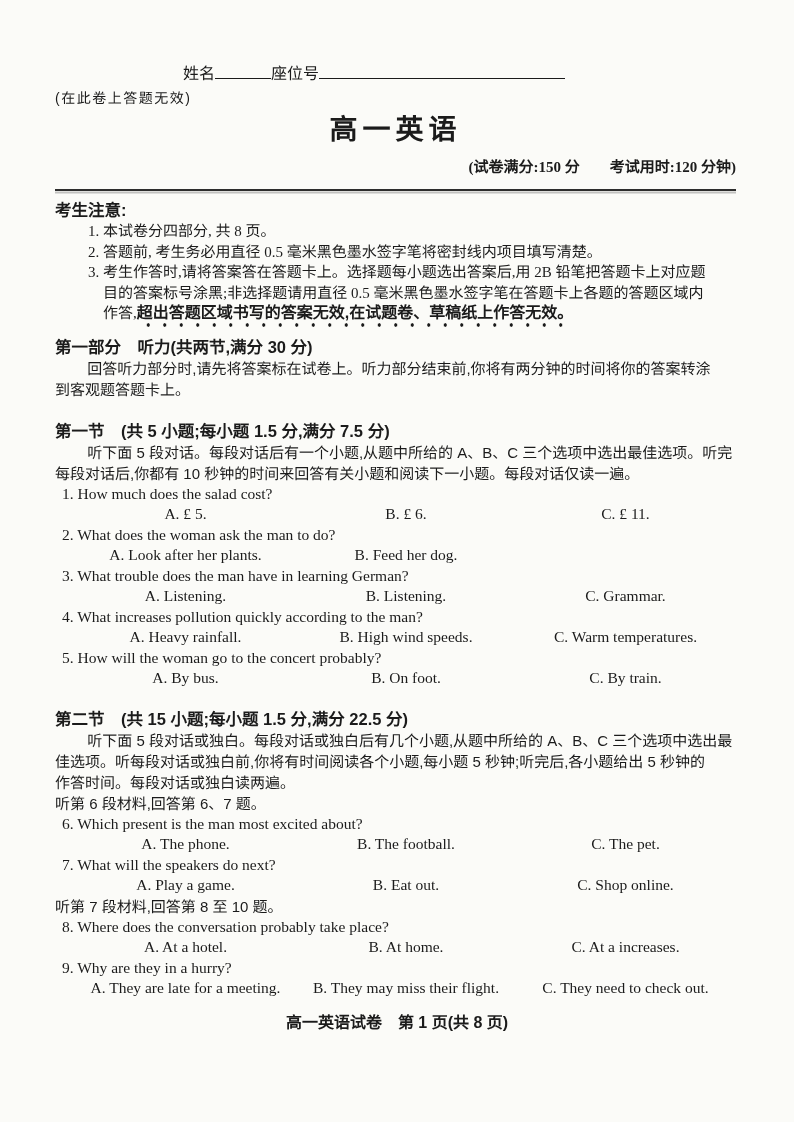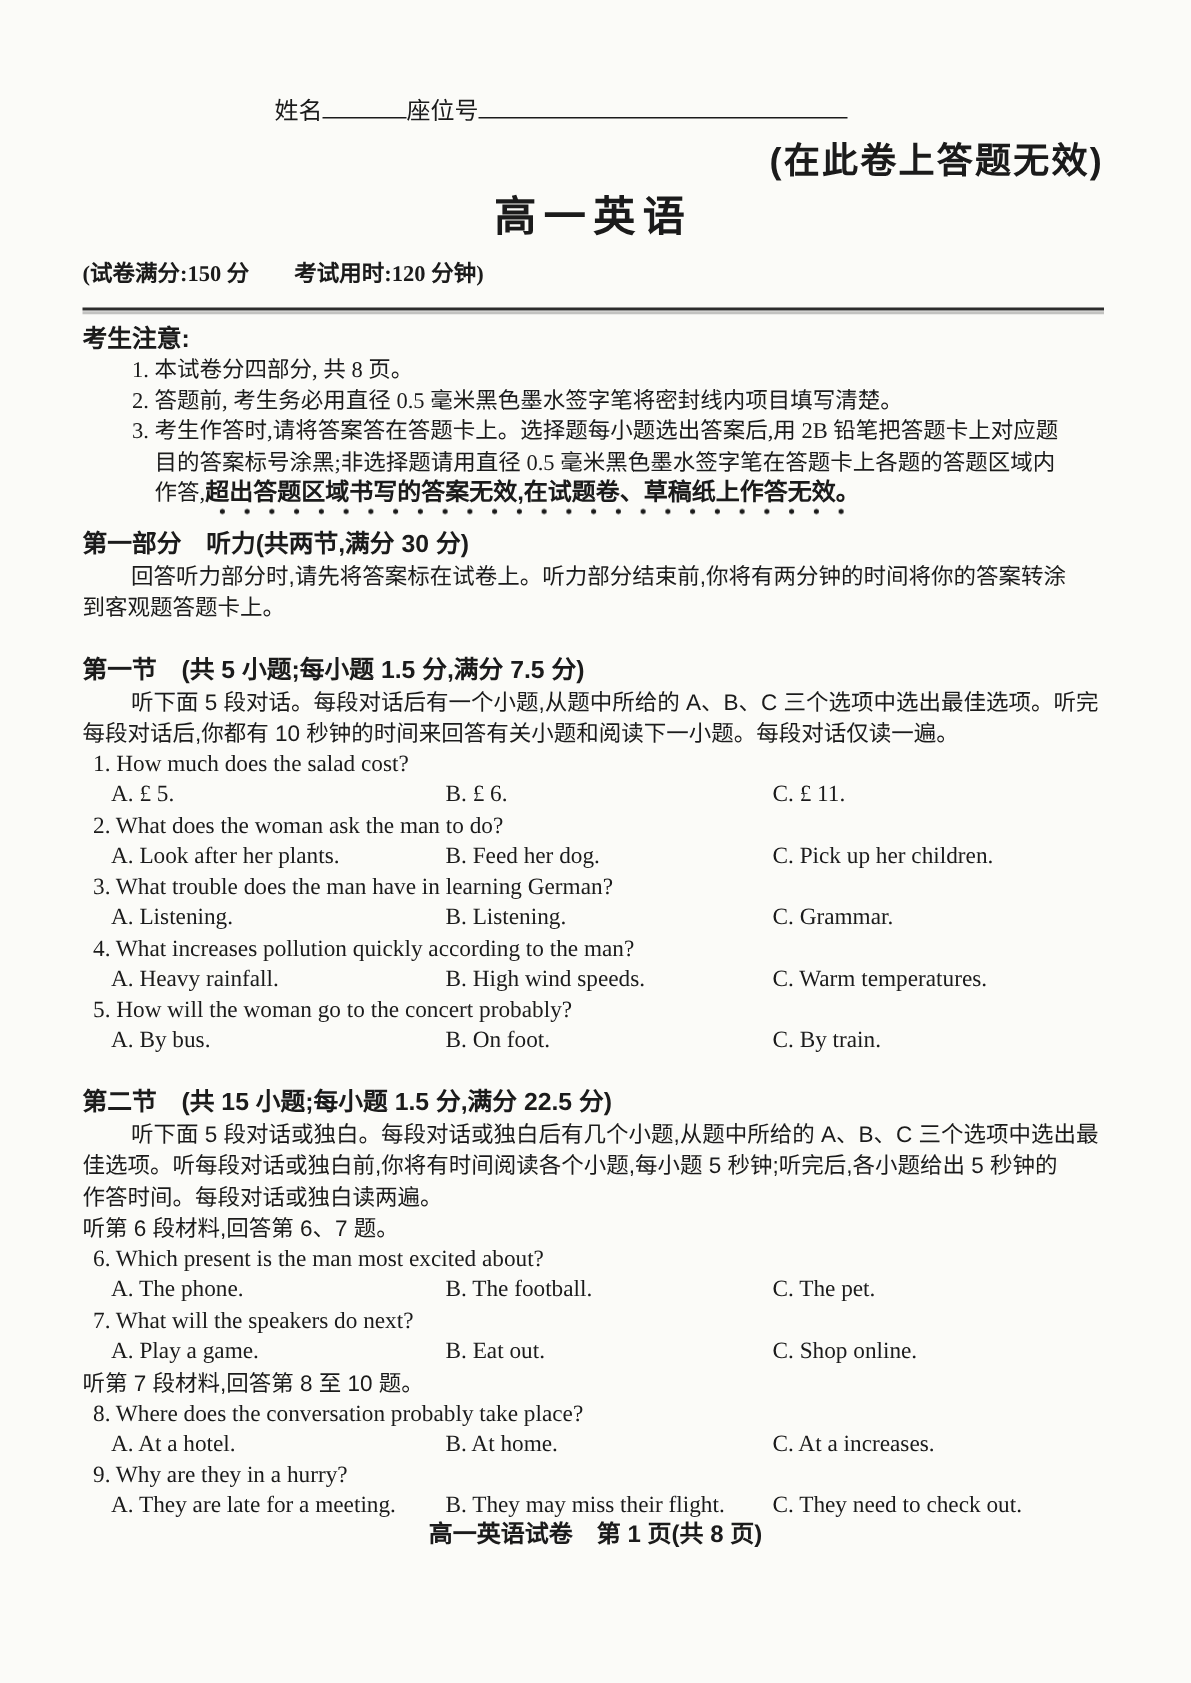--- a/index.html
+++ b/index.html
@@ -19,23 +19,23 @@
     padding:60px 58px 0 55px;box-sizing:border-box;
   }
 
   
   .name-row{font-family:"Liberation Serif","DejaVu Serif",serif;font-size:16px;padding-left:128px;height:23px;}
   .fill-line{display:inline-block;border-bottom:1.5px solid #1b1b1b;height:13px;}
   .fill-name{width:56px;}
   .fill-seat{width:246px;}
   .seat-label{}
 
-  .invalid-note{margin-top:4px;text-align:right;font-weight:bold;font-size:24px;letter-spacing:1.5px;}
+  .invalid-note{margin-top:4px;text-align:left;font-weight:normal;font-size:14px;letter-spacing:1.5px;}
   .paper-title{margin-top:5px;text-align:center;font-weight:bold;font-size:28px;letter-spacing:5px;line-height:36px;}
-  .paper-meta{margin-top:7px;text-align:left;font-size:15px;font-weight:bold;}
+  .paper-meta{margin-top:7px;text-align:right;font-size:15px;font-weight:bold;}
 
   .divider{margin-top:13px;height:2px;background:#2d2d2d;box-shadow:0 2.5px 0 rgba(90,90,90,.35);}
 
   
   .notice-heading{margin-top:8px;font-weight:bold;font-size:16.5px;line-height:22px;}
   .notice-item{font-size:15px;line-height:20.5px;padding-left:48px;text-indent:-15px;white-space:pre-line;}
   .notice-strong{
     font-family:"Liberation Sans","DejaVu Sans",sans-serif;
     font-weight:bold;font-size:16px;
     background-image:radial-gradient(circle,#1b1b1b 1.5px,transparent 1.9px);
@@ -48,21 +48,21 @@
   .mt-part{margin-top:13px;}
   .mt-sec1{margin-top:21px;}
   .mt-sec2{margin-top:20px;}
   .intro{font-size:15px;line-height:21px;text-indent:2.15em;white-space:pre-line;}
   .material-line{font-size:15px;line-height:21px;}
 
   
   .q-line{font-size:15.5px;line-height:20.5px;margin-left:7px;}
   .opts{
     display:grid;grid-template-columns:223px 218px auto;
-    margin-left:19px;font-size:15.5px;line-height:20.5px;
+    margin-left:19px;font-size:15.5px;line-height:20.5px;text-align:center;
   }
   .opt{white-space:nowrap;}
 
   .page-footer{
     position:absolute;left:0;top:1009px;width:794px;
     text-align:center;font-weight:bold;font-size:16px;
   }
 </style>
 </head>
 <body>
@@ -103,21 +103,20 @@
       <span class="opt">B. £ 6.</span>
       <span class="opt">C. £ 11.</span>
     </div>
   </div>
 
   <div class="question en">
     <div class="q-line"><span>2.</span> <span>What does the woman ask the man to do?</span></div>
     <div class="opts">
       <span class="opt">A. Look after her plants.</span>
       <span class="opt">B. Feed her dog.</span>
-      <span class="opt">C. Pick up her children.</span>
     </div>
   </div>
 
   <div class="question en">
     <div class="q-line"><span>3.</span> <span>What trouble does the man have in learning German?</span></div>
     <div class="opts">
       <span class="opt">A. Listening.</span>
       <span class="opt">B. Listening.</span>
       <span class="opt">C. Grammar.</span>
     </div>

